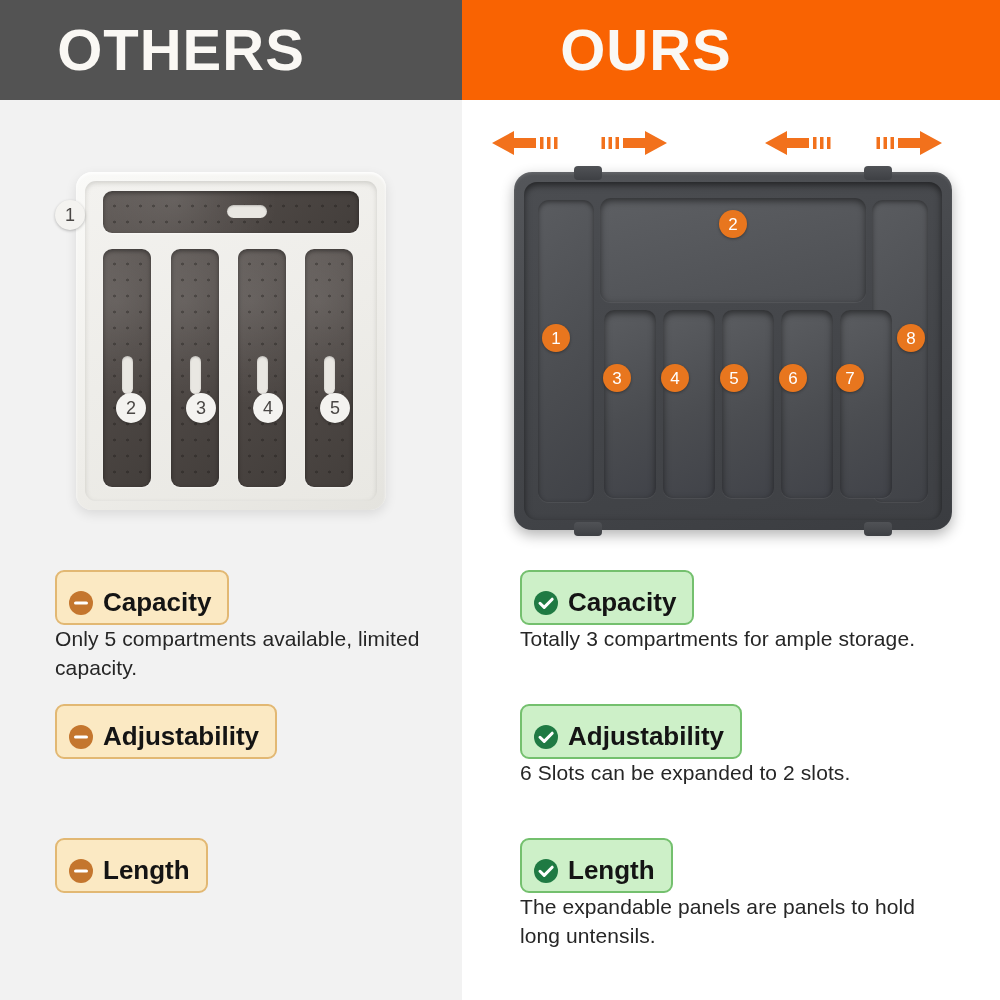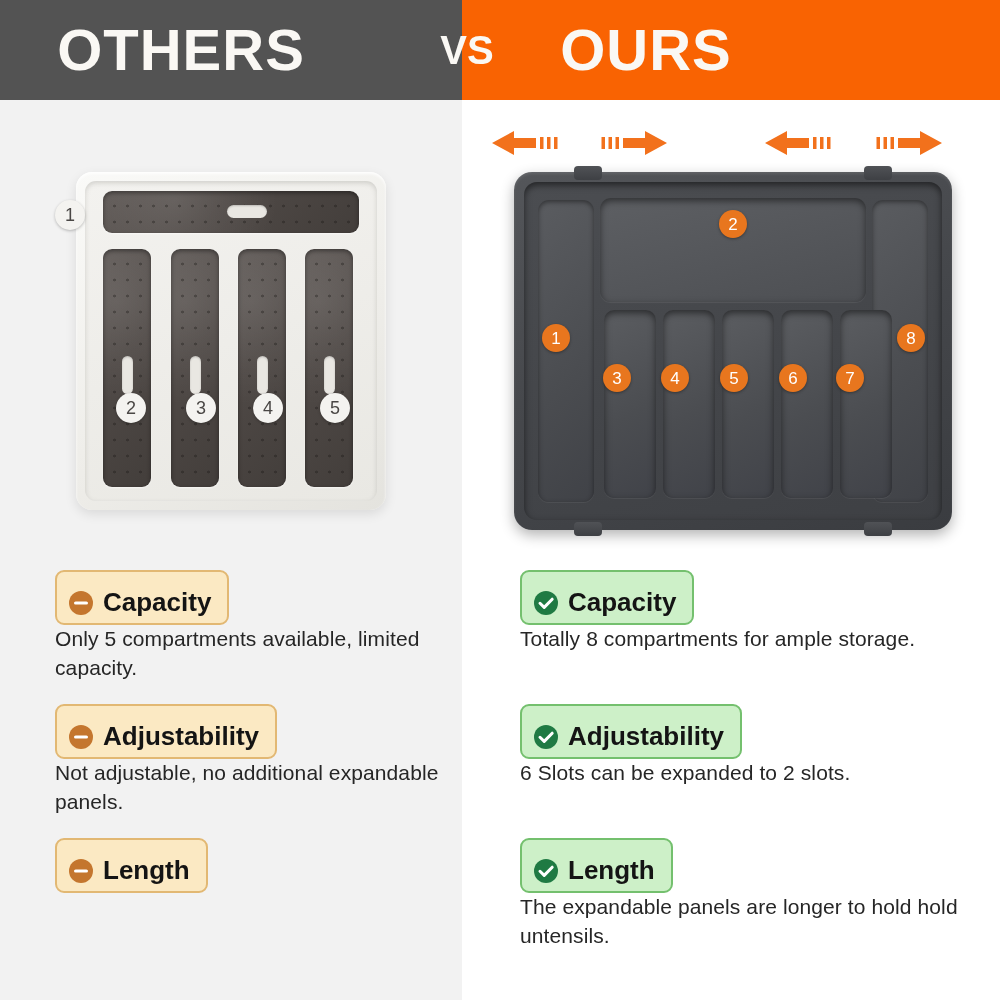--- a/index.html
+++ b/index.html
@@ -154,21 +154,20 @@
   .desc-right { max-width: 440px; }
 </style>
 </head>
 <body>
 
 <div class="header">
   <div class="header-left"></div>
   <div class="header-right"></div>
   <div class="header-title title-others">OTHERS</div>
   <div class="header-title title-ours">OURS</div>
-  <div class="vs-badge">VS</div>
 </div>
 
 <div class="col-left">
 
   <div class="tray-white">
     <div class="tray-white-inner">
 
       <div class="slot-dark" style="left:18px; top:10px; width:256px; height:42px;">
         <div class="slot-dots"></div>
       </div>
@@ -220,21 +219,20 @@
     <div class="feature" style="top:604px; left:55px;">
       <div class="badge badge-neg">
         <span class="badge-icon">
           <svg viewBox="0 0 26 26" width="26" height="26">
             <circle cx="13" cy="13" r="12" fill="#C4762E"></circle>
             <rect x="6" y="11.4" width="14" height="3.2" rx="1.6" fill="#FFFFFF"></rect>
           </svg>
         </span>
         <span>Adjustability</span>
       </div>
-      <div class="desc">Not adjustable, no additional expandable panels.</div>
     </div>
 
     <div class="feature" style="top:738px; left:55px;">
       <div class="badge badge-neg">
         <span class="badge-icon">
           <svg viewBox="0 0 26 26" width="26" height="26">
             <circle cx="13" cy="13" r="12" fill="#C4762E"></circle>
             <rect x="6" y="11.4" width="14" height="3.2" rx="1.6" fill="#FFFFFF"></rect>
           </svg>
         </span>
@@ -315,21 +313,21 @@
     <div class="feature" style="top:470px; left:58px;">
       <div class="badge badge-pos">
         <span class="badge-icon">
           <svg viewBox="0 0 26 26" width="26" height="26">
             <circle cx="13" cy="13" r="12" fill="#1F7A43"></circle>
             <path d="M7 13.3 L11.2 17.4 L19.2 9.2" stroke="#FFFFFF" stroke-width="3" fill="none" stroke-linecap="round" stroke-linejoin="round"></path>
           </svg>
         </span>
         <span>Capacity</span>
       </div>
-      <div class="desc desc-right">Totally 8 compartments for ample storage.</div>
+      <div class="desc desc-right">Totally 3 compartments for ample storage.</div>
     </div>
 
     <div class="feature" style="top:604px; left:58px;">
       <div class="badge badge-pos">
         <span class="badge-icon">
           <svg viewBox="0 0 26 26" width="26" height="26">
             <circle cx="13" cy="13" r="12" fill="#1F7A43"></circle>
             <path d="M7 13.3 L11.2 17.4 L19.2 9.2" stroke="#FFFFFF" stroke-width="3" fill="none" stroke-linecap="round" stroke-linejoin="round"></path>
           </svg>
         </span>
@@ -341,17 +339,17 @@
     <div class="feature" style="top:738px; left:58px;">
       <div class="badge badge-pos">
         <span class="badge-icon">
           <svg viewBox="0 0 26 26" width="26" height="26">
             <circle cx="13" cy="13" r="12" fill="#1F7A43"></circle>
             <path d="M7 13.3 L11.2 17.4 L19.2 9.2" stroke="#FFFFFF" stroke-width="3" fill="none" stroke-linecap="round" stroke-linejoin="round"></path>
           </svg>
         </span>
         <span>Length</span>
       </div>
-      <div class="desc desc-right">The expandable panels are longer to hold hold untensils.</div>
+      <div class="desc desc-right">The expandable panels are panels to hold long untensils.</div>
     </div>
 
   </div>
 </div>
 
 </body></html>

